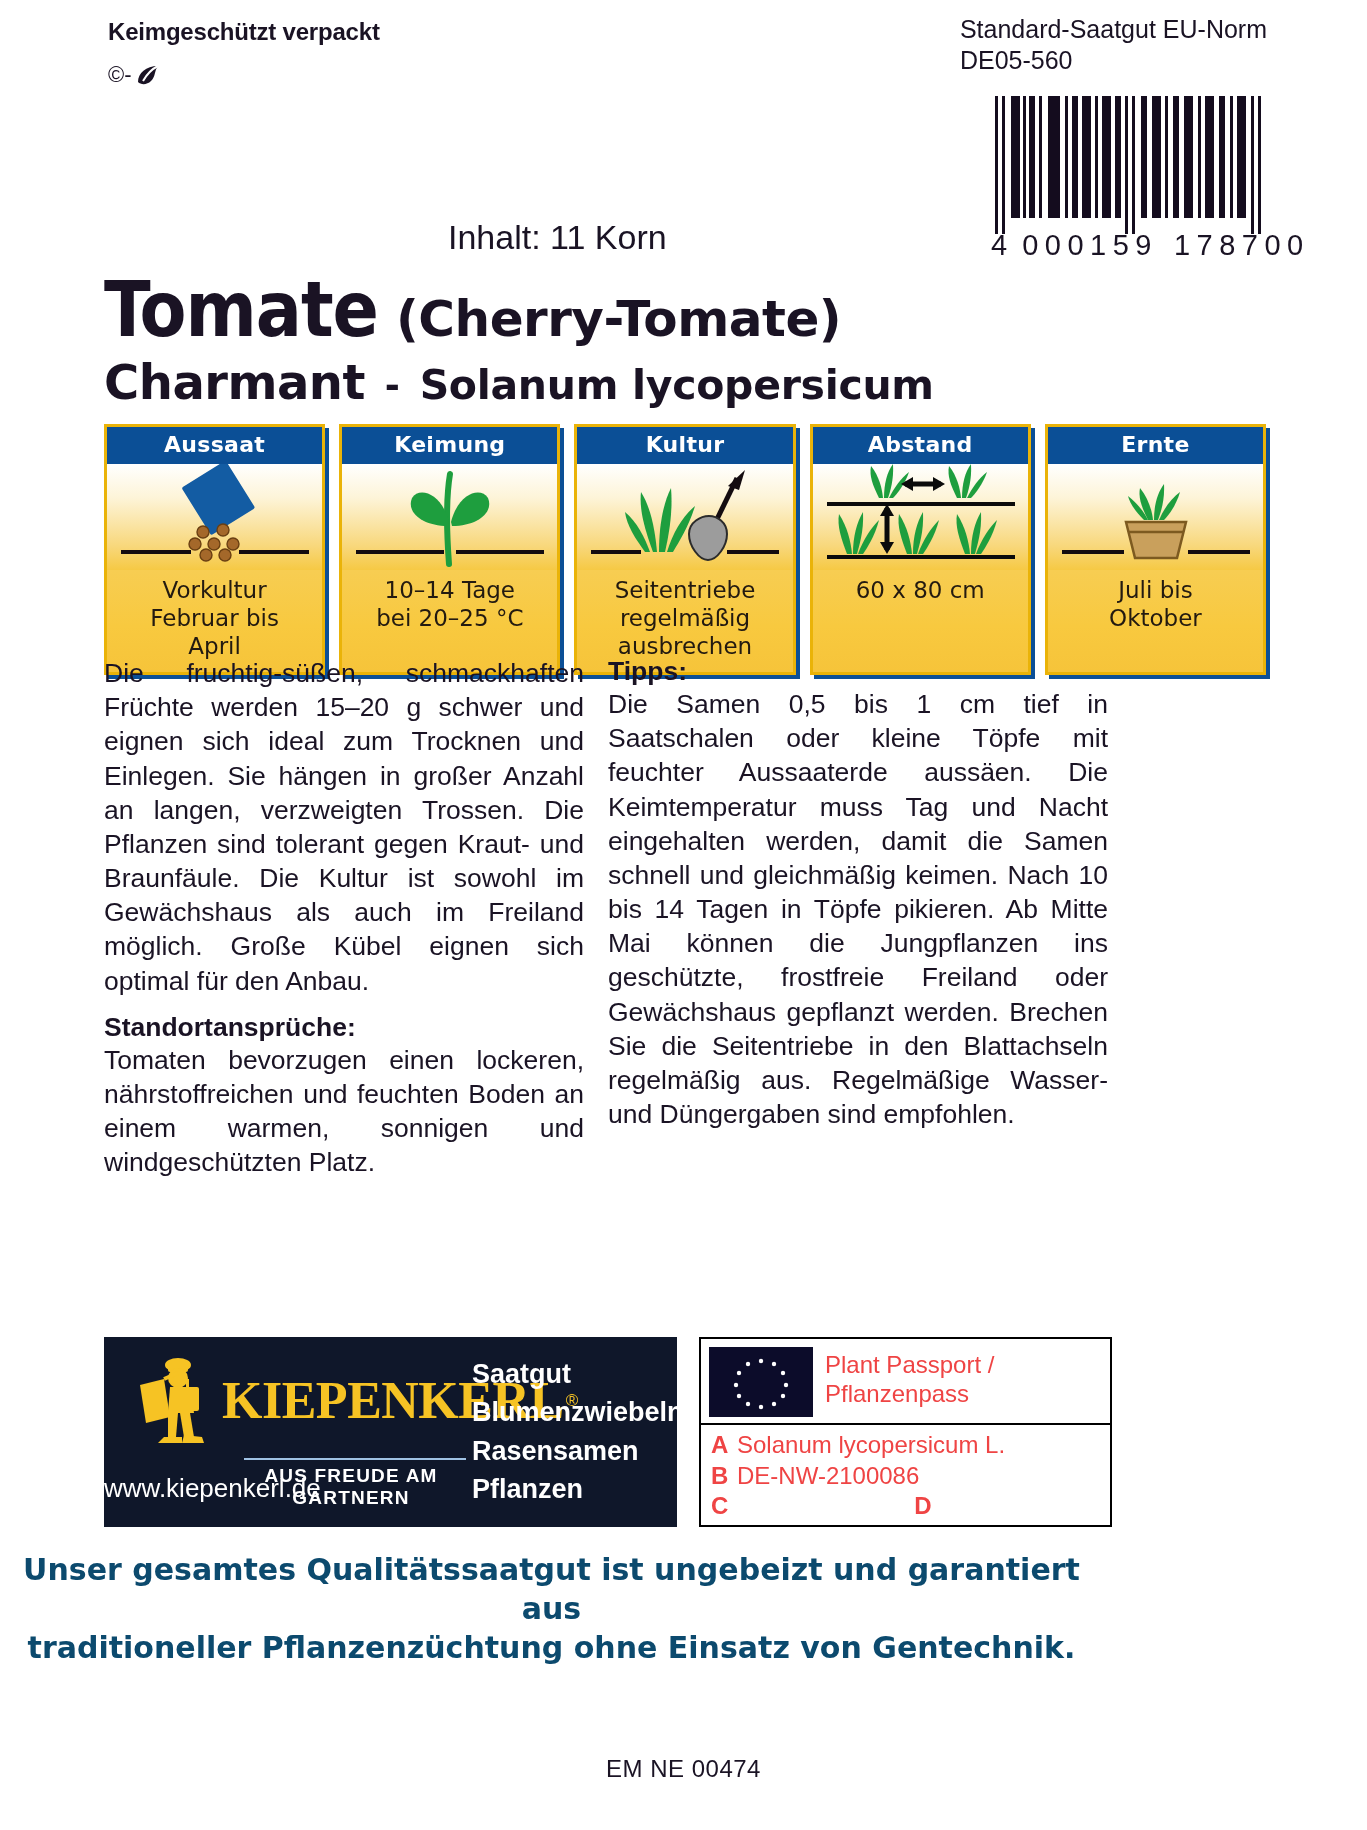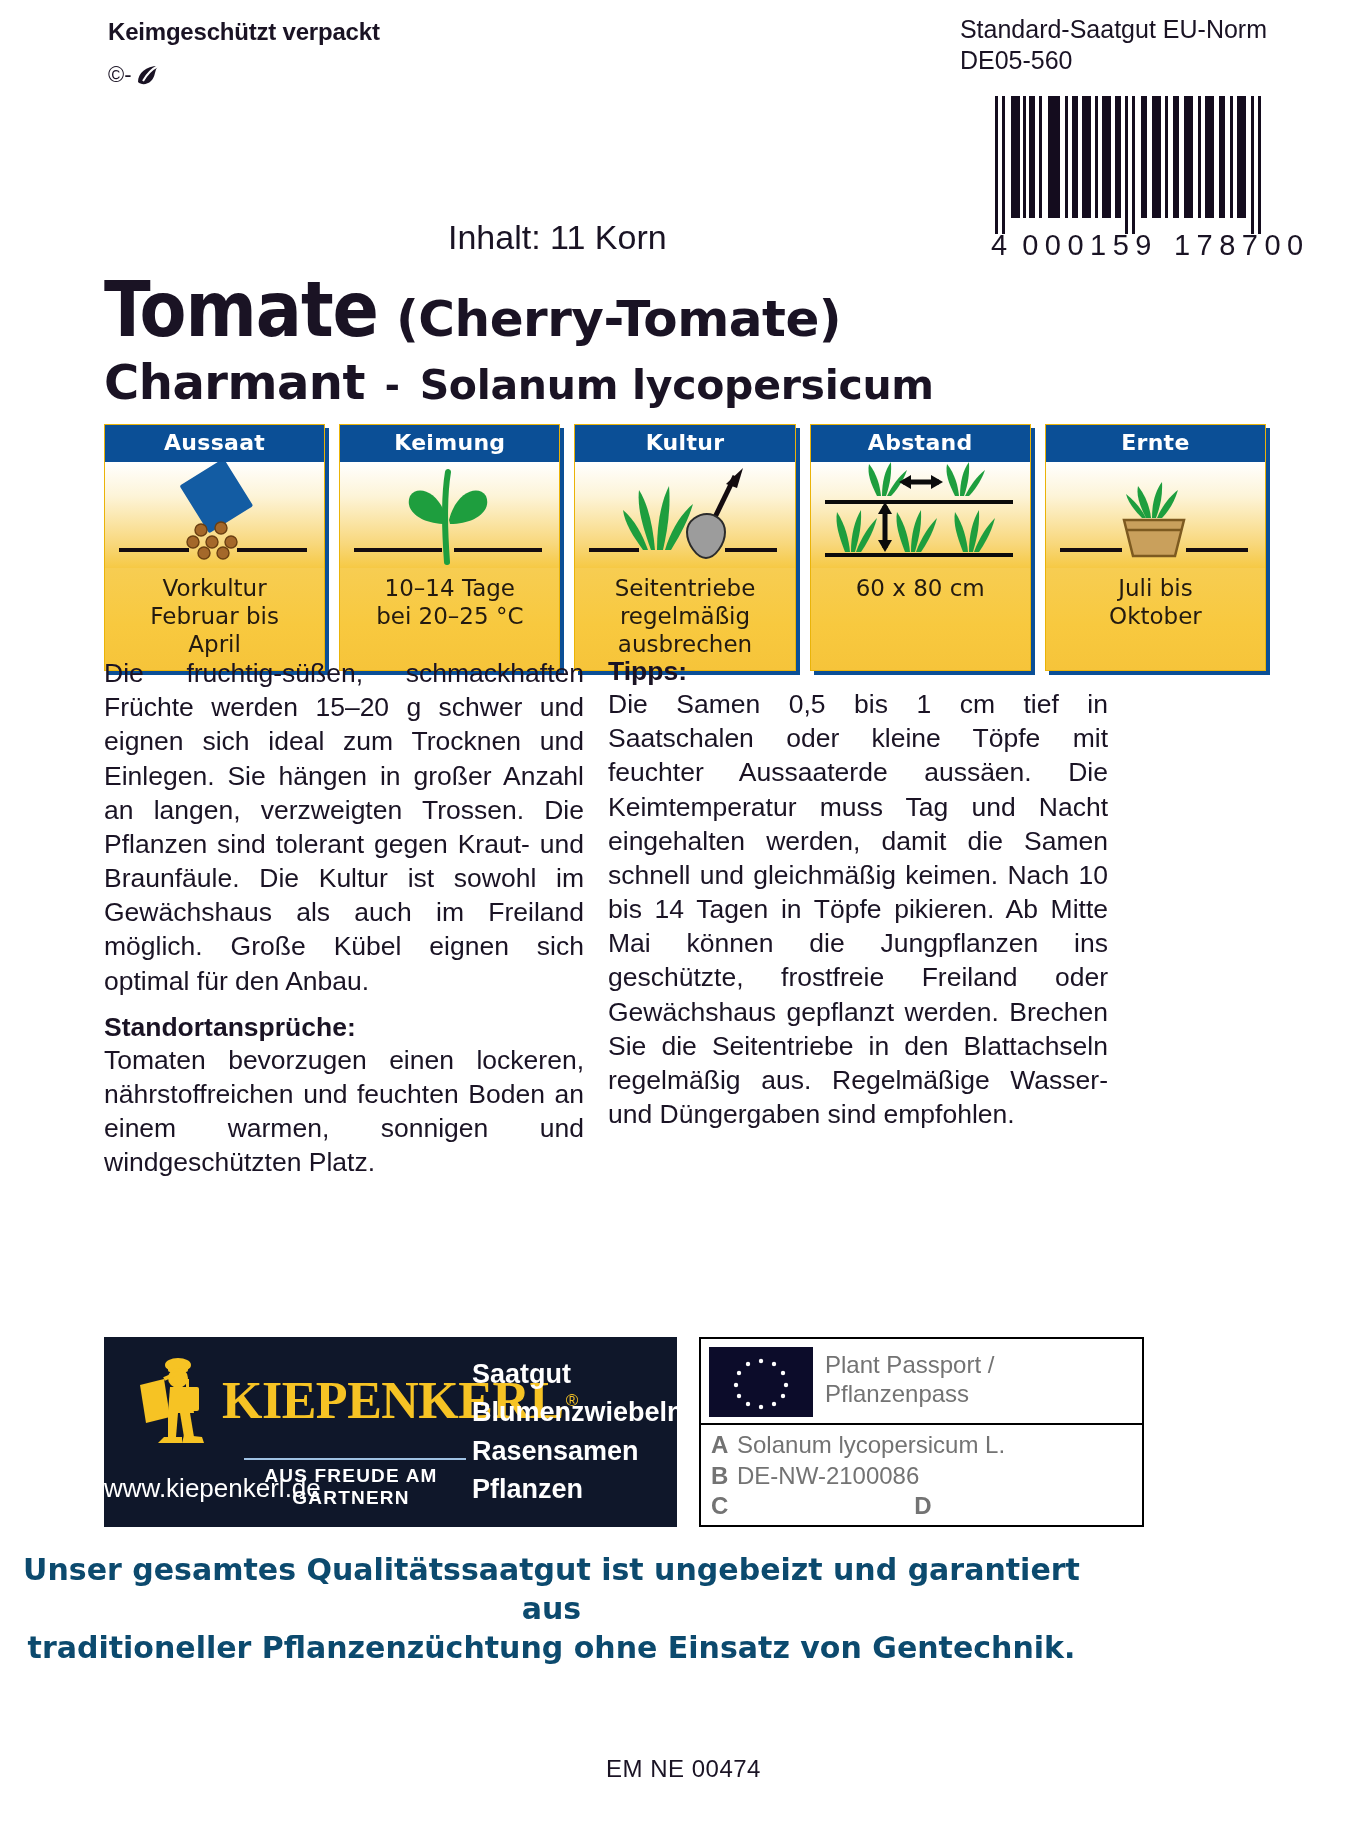--- a/index.html
+++ b/index.html
@@ -61,21 +61,21 @@
   .t-dash { font-size:44px; font-weight:bold; }
   .t-latin { font-size:41px; font-weight:bold; font-family:"DejaVu Sans", sans-serif; letter-spacing:-0.3px;}
 
   
   .boxes {
     position:absolute; left:104px; top:424px; width:1162px;
     display:flex; gap:14px;
   }
   .box {
     width:222px;
-    border:1px solid #eab308;
+    border:3px solid #eab308;
     background:#14532d;
     box-shadow: 4px 4px 0 #0b4f96;
     display:flex; flex-direction:column;
     overflow:hidden;
   }
   .box-hd {
     background:#0b4f96; color:#fff; text-align:center;
     font-size:22px; font-weight:bold; padding:5px 0 7px 0;
     font-family:"DejaVu Sans", sans-serif; letter-spacing:0.3px;
   }
@@ -129,22 +129,22 @@
   .bullets div {
     font-size:27px; font-weight:bold; line-height:1.42; color:#ffffff;
     font-family:"Liberation Sans", sans-serif;
   }
   .site {
     position:absolute; left:0; right:0; bottom:23px; text-align:left;
     font-size:26px; font-weight:normal; font-family:"Liberation Sans", sans-serif;
   }
 
   .passbox {
-    width:445px; border:2px solid #000; background:#fff; position:relative;
-    color:#737373;
+    width:413px; border:2px solid #000; background:#fff; position:relative;
+    color:#ef4444;
   }
   .pass-top { display:flex; align-items:flex-start; padding:8px 10px 4px 8px; }
   .eu-flag { width:104px; height:70px; background:#0c0c2a; flex:none; }
   .pass-title {
     margin-left:12px; font-size:24px; line-height:1.2; padding-top:4px;
     font-family:"Liberation Sans", sans-serif;
   }
   .pass-rule { height:2px; background:#000; margin:2px 0 0 0; }
   .pass-rows { padding:5px 10px 0 10px; }
   .pass-row { display:flex; font-size:24px; line-height:1.28; font-family:"Liberation Sans", sans-serif;}

